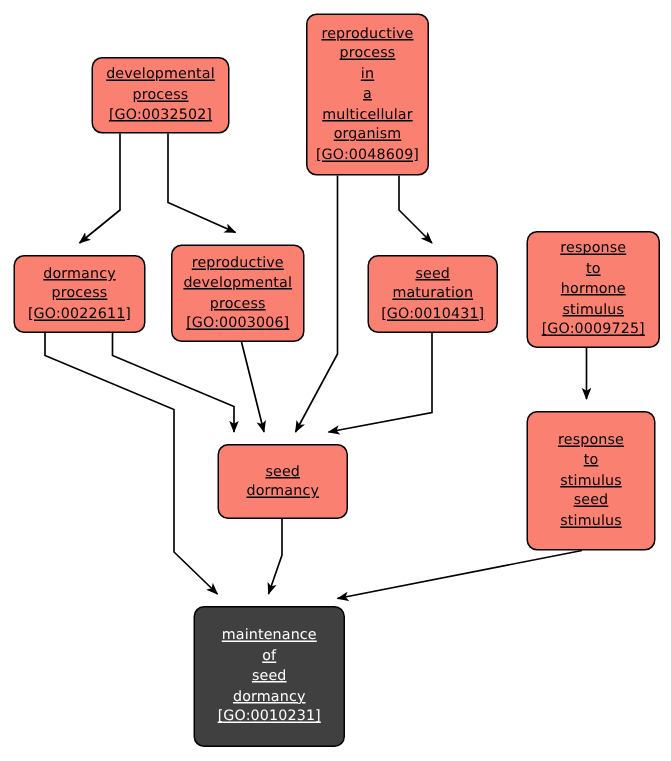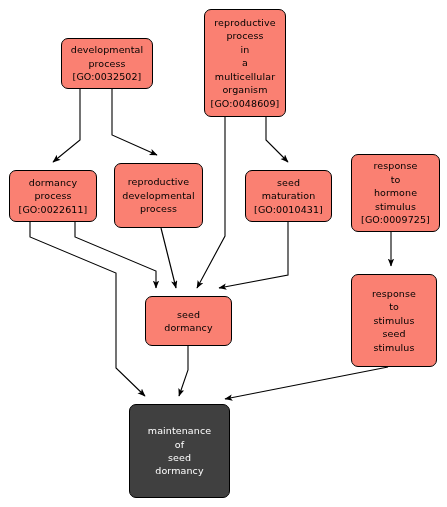--- a/index.html
+++ b/index.html
@@ -41,20 +41,21 @@
     z-index: 2;
   }
   .go-node.dark {
     background: #404040;
     color: #ffffff;
     border-color: #000000;
   }
   .go-node .nline {
     display: block;
     white-space: pre;
+    text-decoration: underline;
   }
 </style>
 </head>
 <body>
 
 <div id="canvas">
 
   <svg id="edge-layer" viewBox="0 0 447 507" width="447" height="507" xmlns="http://www.w3.org/2000/svg">
     <defs>
       <marker id="arrowhead" markerWidth="9" markerHeight="9" refX="7.4" refY="3.2" orient="auto" markerUnits="userSpaceOnUse">
@@ -93,20 +94,21 @@
       </div>
       <div class="go-node" style="left: 9px; top: 170px; width: 88px; height: 52px;">
         <span class="nline">dormancy</span>
         <span class="nline">process</span>
         <span class="nline">[GO:0022611]</span>
       </div>
       <div class="go-node" style="left: 114px; top: 163px; width: 89px; height: 65px;">
         <span class="nline">reproductive</span>
         <span class="nline">developmental</span>
         <span class="nline">process</span>
+        <span class="nline">[GO:0003006]</span>
       </div>
       <div class="go-node" style="left: 245px; top: 170px; width: 87px; height: 52px;">
         <span class="nline">seed</span>
         <span class="nline">maturation</span>
         <span class="nline">[GO:0010431]</span>
       </div>
       <div class="go-node" style="left: 351px; top: 154px; width: 89px; height: 78px;">
         <span class="nline">response</span>
         <span class="nline">to</span>
         <span class="nline">hormone</span>
@@ -122,16 +124,17 @@
       </div>
       <div class="go-node" style="left: 145px; top: 296px; width: 87px; height: 50px;">
         <span class="nline">seed</span>
         <span class="nline">dormancy</span>
       </div>
       <div class="go-node dark" style="left: 129px; top: 404px; width: 101px; height: 94px;">
         <span class="nline">maintenance</span>
         <span class="nline">of</span>
         <span class="nline">seed</span>
         <span class="nline">dormancy</span>
+        <span class="nline">[GO:0010231]</span>
       </div>
     </div>
 
 </div>
 
 </body></html>

